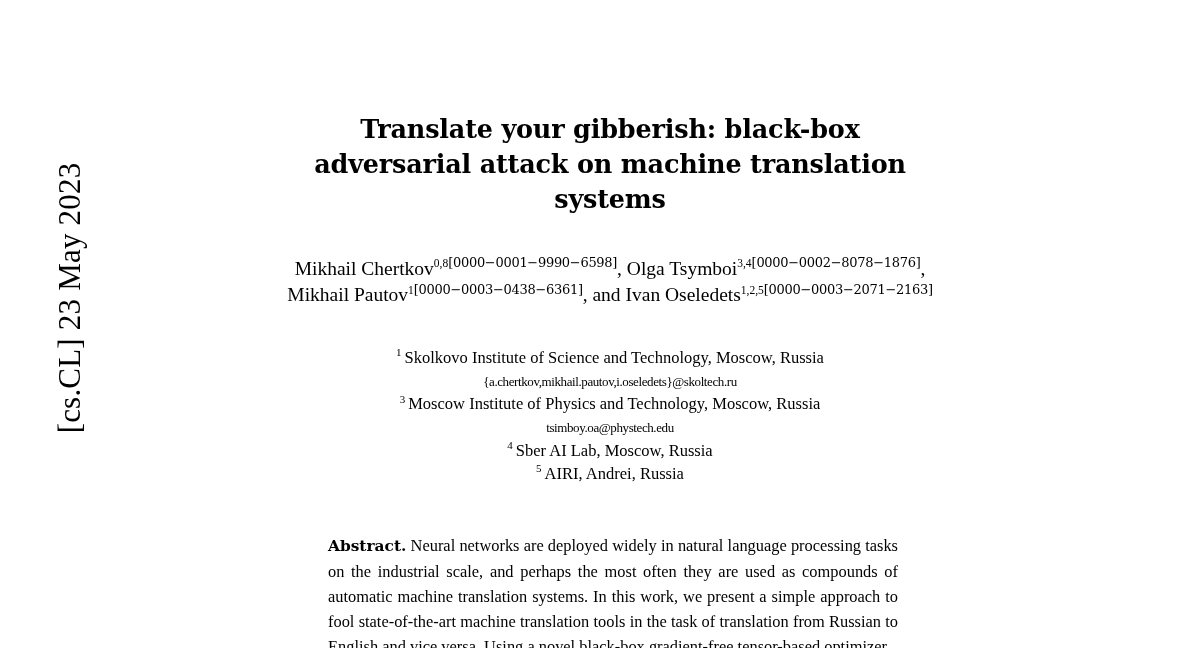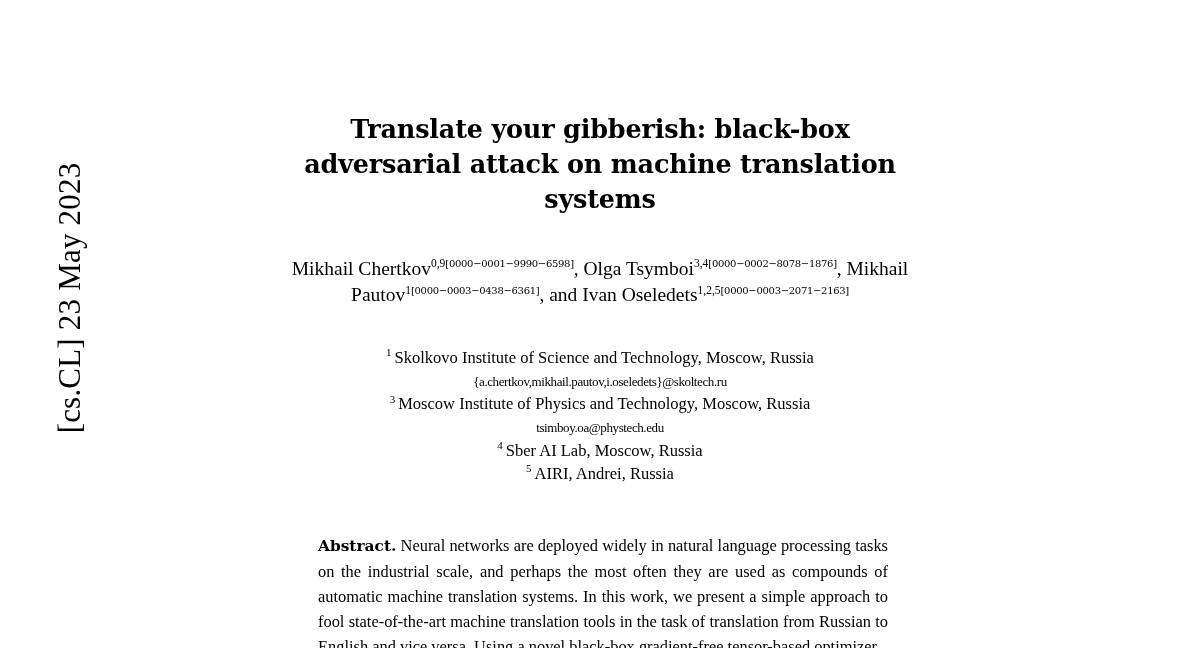--- a/index.html
+++ b/index.html
@@ -34,21 +34,21 @@
     transform-origin: center center;
     font-family: "Liberation Serif", serif;
     font-size: 31px;
     letter-spacing: 0.2px;
     white-space: nowrap;
   }
 
   
   .page {
     position: absolute;
-    left: 270px;
+    left: 280px;
     top: 0;
     width: 660px;
     height: 501px;
   }
 
   .title {
     margin-top: 112px;
     text-align: center;
     font-family: "DejaVu Serif", serif;
     font-weight: 700;
@@ -63,21 +63,21 @@
     font-size: 19.5px;
     line-height: 1.36;
   }
   .authors sup {
     font-size: 11.5px;
     vertical-align: super;
     line-height: 0;
   }
   .authors .orcid {
     font-family: "DejaVu Serif", serif;
-    font-size: 10px;
+    font-size: 13px;
     letter-spacing: -0.3px;
   }
 
   .affiliations {
     margin-top: 37px;
     text-align: center;
     font-size: 16.5px;
     line-height: 1.41;
   }
   .affiliations .mark {
@@ -114,21 +114,21 @@
 
 <div class="arxiv-stamp">
   <div class="vtext">[cs.CL]  23 May 2023</div>
 </div>
 
 <div class="page">
 
   <div class="title">Translate your gibberish: black-box adversarial attack on machine translation systems</div>
 
   <div class="authors">
-    <span><span>Mikhail Chertkov</span><sup><span>0,9</span><span class="orcid">[0000−0001−9990−6598]</span></sup><span>, </span></span><span><span>Olga Tsymboi</span><sup><span>3,4</span><span class="orcid">[0000−0002−8078−1876]</span></sup><span>,</span></span>
+    <span><span>Mikhail Chertkov</span><sup><span>0,8</span><span class="orcid">[0000−0001−9990−6598]</span></sup><span>, </span></span><span><span>Olga Tsymboi</span><sup><span>3,4</span><span class="orcid">[0000−0002−8078−1876]</span></sup><span>,</span></span>
     <span><span>Mikhail Pautov</span><sup><span>1</span><span class="orcid">[0000−0003−0438−6361]</span></sup><span>, and </span></span><span><span>Ivan Oseledets</span><sup><span>1,2,5</span><span class="orcid">[0000−0003−2071−2163]</span></sup></span>
   </div>
 
   <div class="affiliations">
     <div class="aff-line"><span class="mark">1</span><span>Skolkovo Institute of Science and Technology, Moscow, Russia</span></div>
     <div class="aff-line"><span class="mono">{a.chertkov,mikhail.pautov,i.oseledets}@skoltech.ru</span></div>
     <div class="aff-line"><span class="mark">3</span><span>Moscow Institute of Physics and Technology, Moscow, Russia</span></div>
     <div class="aff-line"><span class="mono">tsimboy.oa@phystech.edu</span></div>
     <div class="aff-line"><span class="mark">4</span><span>Sber AI Lab, Moscow, Russia</span></div>
     <div class="aff-line"><span class="mark">5</span><span>AIRI, Andrei, Russia</span></div>

